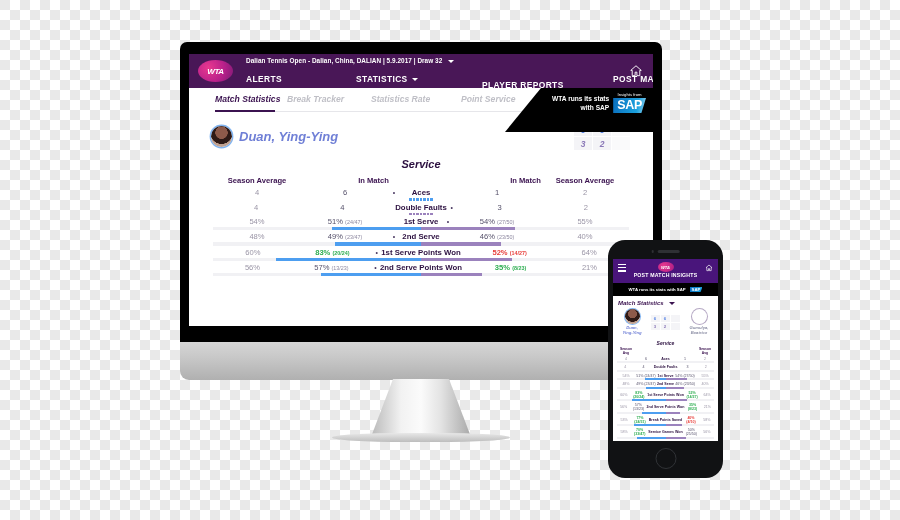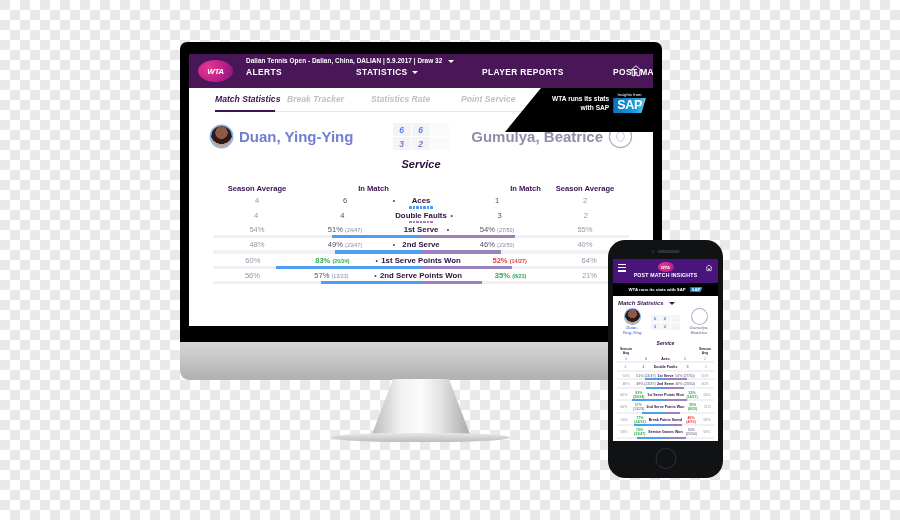--- a/index.html
+++ b/index.html
@@ -46,21 +46,21 @@
     position: absolute; left: 57px; top: 3px; color: #fff;
     font-size: 6.4px; font-weight: bold; letter-spacing: .05px; white-space: nowrap;
   }
   .navrow { position: absolute; left: 57px; top: 13px; display: flex; align-items: center; gap: 0; }
   .navrow a {
     color: #fff; font-size: 8.4px; font-weight: bold; letter-spacing: .4px;
     text-decoration: none; white-space: nowrap;
   }
   .nav-alerts { width: 110px; }
   .nav-stats { width: 126px; }
-  .nav-player { width: 131px; }
+  .nav-player { width: 131px; margin-top: 13px; }
   .caret-d { display:inline-block; margin-left:4px; border-left:3px solid transparent; border-right:3px solid transparent; border-top:3.5px solid #fff; vertical-align: middle; }
   .home-ic { position: absolute; right: 10px; top: 10px; width: 14px; height: 14px; }
 
   
   .tabstrip { position: relative; height: 28px; background: #fff; }
   .tabs { display: flex; padding-left: 26px; padding-top: 6px; }
   .tab { font-size: 8.6px; font-style: italic; font-weight: bold; color: #bfbfc6; white-space: nowrap; }
   .tab.t1 { width: 72px; color: #3b1350; }
   .tab.t2 { width: 84px; }
   .tab.t3 { width: 90px; }
@@ -86,36 +86,36 @@
   .pl-right { justify-content: flex-end; }
   .av {
     width: 21px; height: 21px; border-radius: 50%; flex: none;
     background: radial-gradient(circle at 50% 32%, #8d5a4a 0 34%, #2e1a16 36% 62%, #bfa08f 64% 100%);
     box-shadow: 0 0 0 1.4px #7fb3f0;
   }
   .av2 {
     width: 21px; height: 21px; border-radius: 50%; flex: none; background: #fff;
     box-shadow: 0 0 0 1.2px #b5a8c4; display:flex; align-items:center; justify-content:center;
   }
-  .pname { font-size: 15px; font-weight: bold; color: #6f7fd6; white-space: nowrap; }
+  .pname { font-size: 13px; font-style: italic; font-weight: bold; color: #6f7fd6; white-space: nowrap; }
   .pname.right { color: #8d8fa6; }
   .scoregrid { display: flex; flex-direction: column; }
   .scorerow { display: flex; }
   .scorecell {
     width: 18px; height: 13px; background: #f4f4f7; margin-right: 1px;
     font-size: 8.5px; font-weight: bold; font-style: italic;
     display: flex; align-items: center; justify-content: center;
   }
   .scorerow.a .scorecell { color: #5b86e5; }
   .scorerow.b .scorecell { color: #8b79b8; margin-top: 1px; }
   .scorecell.blank { color: transparent; background: #fafafb; }
   .svc-title { text-align: center; font-size: 11px; font-style: italic; font-weight: bold; color: #2c1040; margin-top: 6px; }
 
   
-  .stats { padding: 6px 24px 0 24px; margin-top: 8px; }
+  .stats { padding: 6px 24px 0 24px; }
   .hdr { display: flex; font-size: 7.6px; font-weight: bold; color: #3b1350; margin-bottom: 3px; }
   .c-sa { width: 88px; text-align: center; }
   .c-im { width: 88px; text-align: right; }
   .c-mid { flex: 1; }
   .row { position: relative; padding-bottom: 2px; }
   .rowline { display: flex; align-items: center; font-size: 7.6px; }
   .v-sa { width: 88px; text-align: center; color: #9a95a6; }
   .v-im { width: 88px; text-align: center; color: #55506a; white-space: nowrap; }
   .v-im .frac { font-size: 5.4px; color: #8d88a0; }
   .v-im.green { color: #2fae52; font-weight: bold; }
@@ -236,28 +236,20 @@
             <div class="scorecell">6</div>
             <div class="scorecell">6</div>
             <div class="scorecell blank"></div>
           </div>
           <div class="scorerow b">
             <div class="scorecell">3</div>
             <div class="scorecell">2</div>
             <div class="scorecell blank"></div>
           </div>
         </div>
-        <div class="pl-right">
-          <div class="pname right">Gumulya, Beatrice</div>
-          <div class="av2">
-            <svg width="13" height="13" viewBox="0 0 24 24">
-                <ellipse cx="12" cy="12" rx="7" ry="9" fill="none" stroke="#b5a8c4" stroke-width="1.3"></ellipse>
-              </svg>
-          </div>
-        </div>
       </div>
 
       <div class="svc-title">Service</div>
 
       <div class="stats">
         <div class="hdr">
           <div class="c-sa">Season Average</div>
           <div class="c-im">In Match</div>
           <div class="c-mid"></div>
           <div class="c-im">In Match</div>

